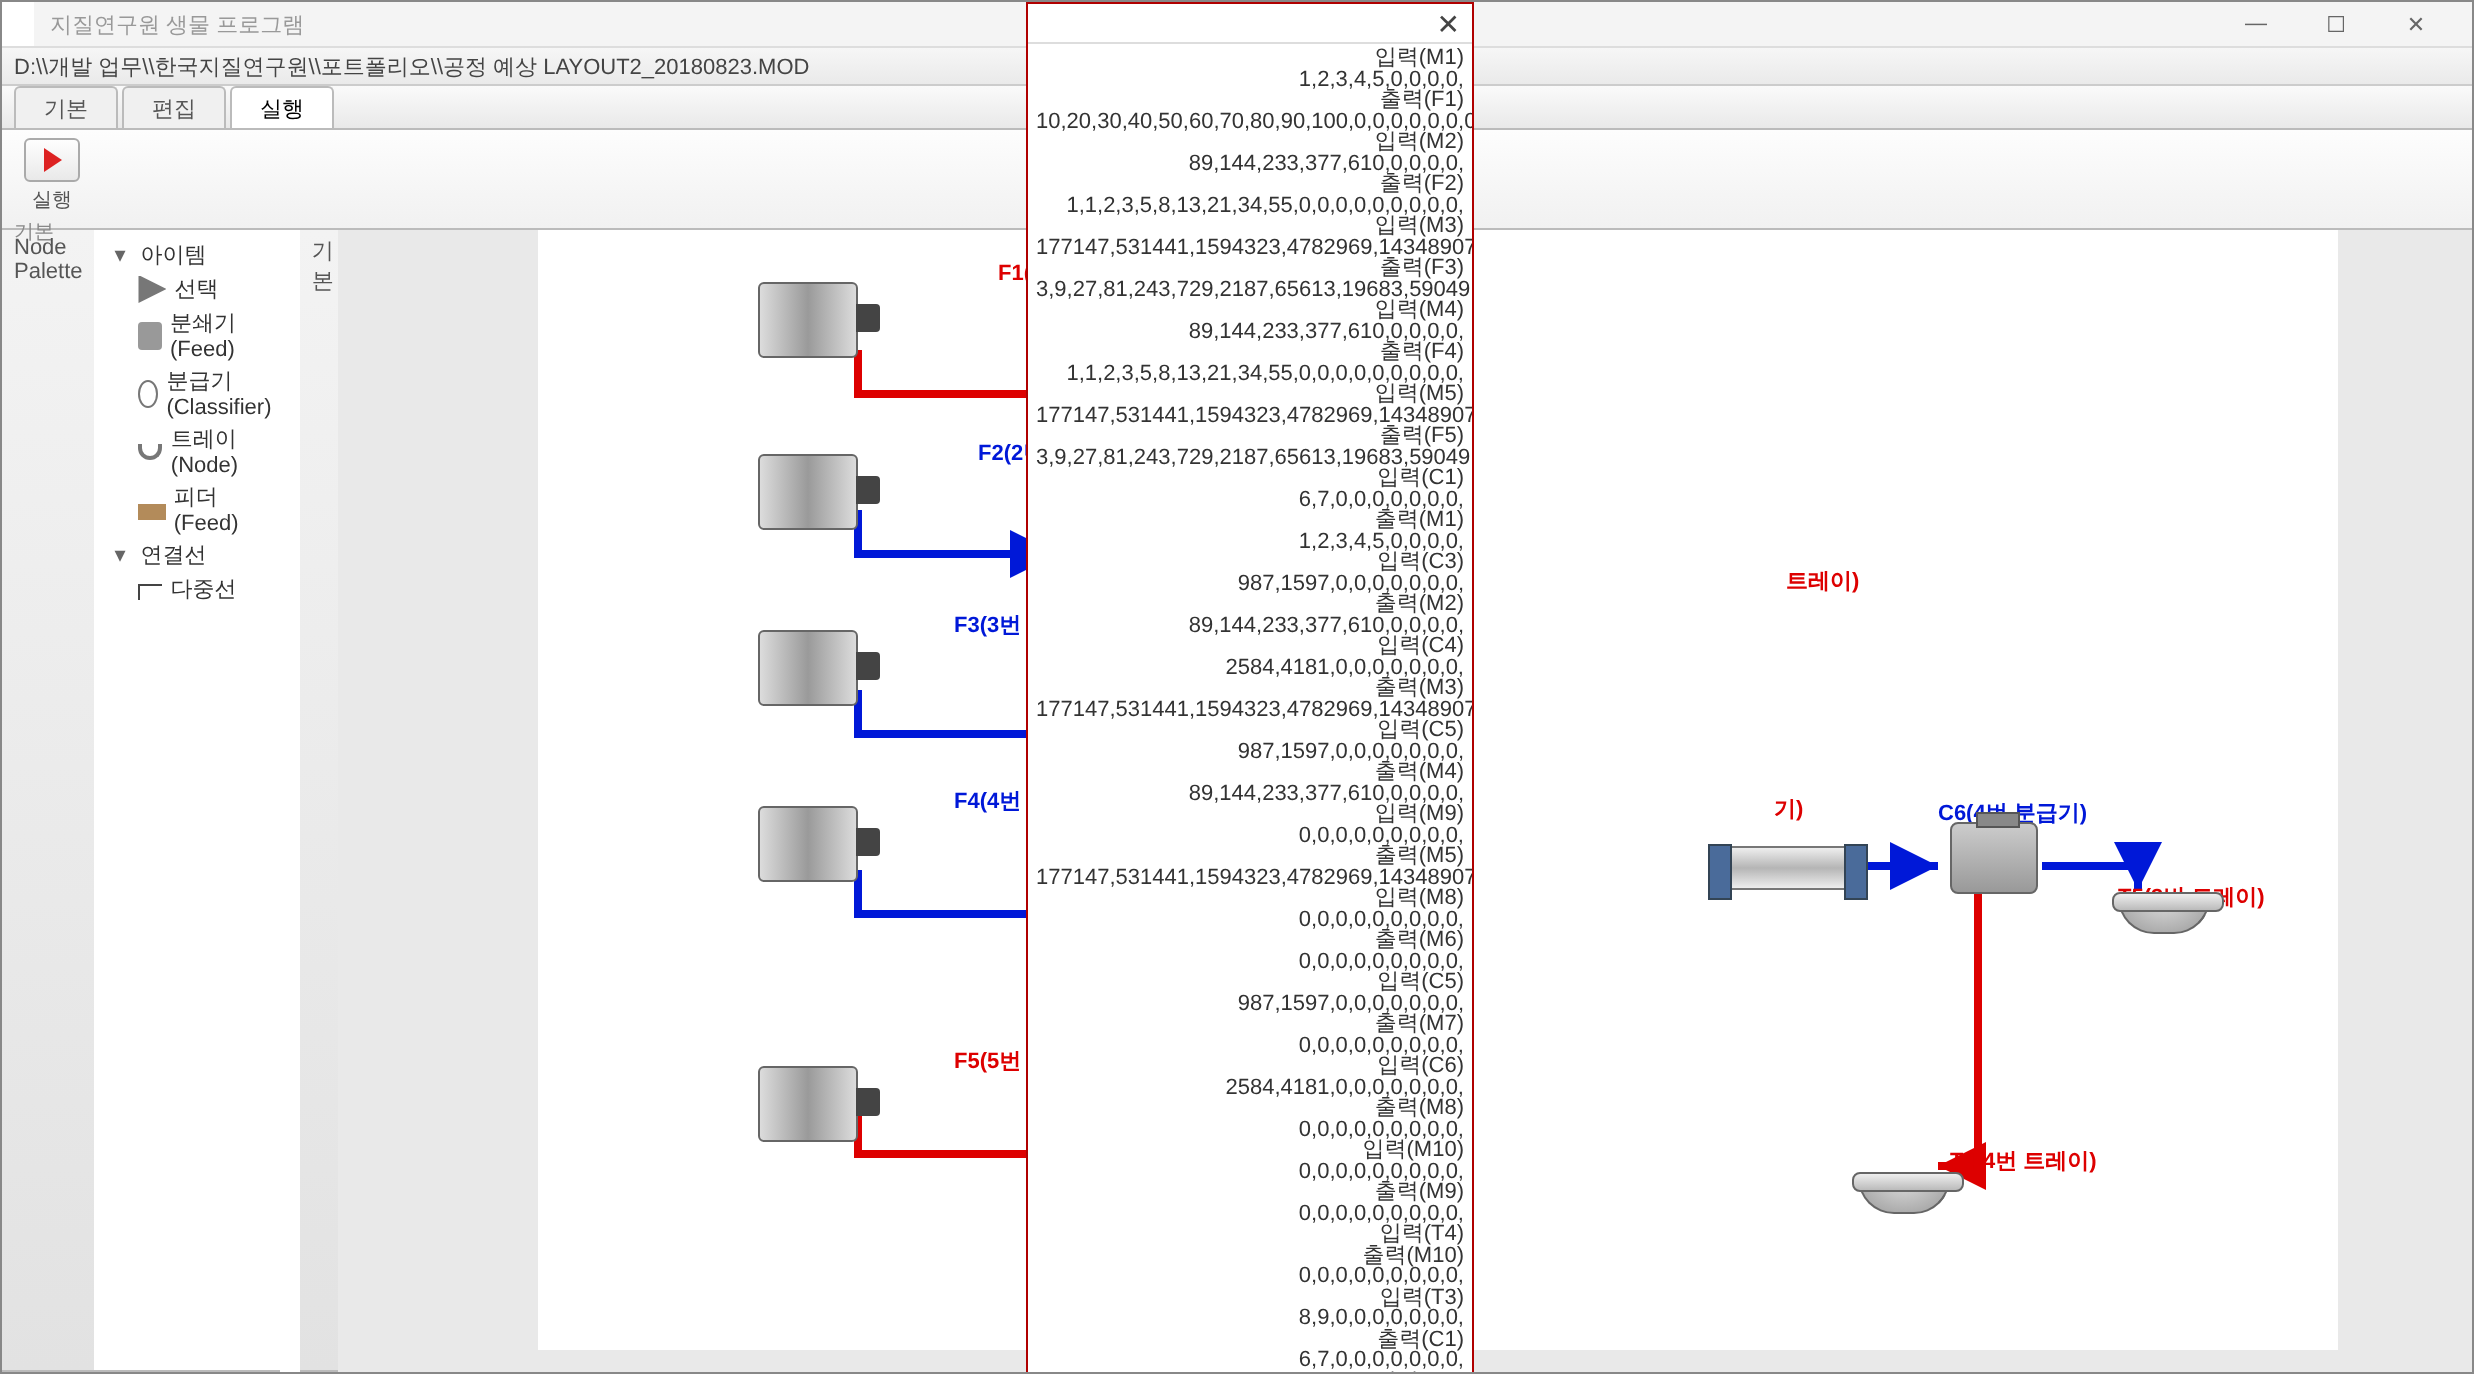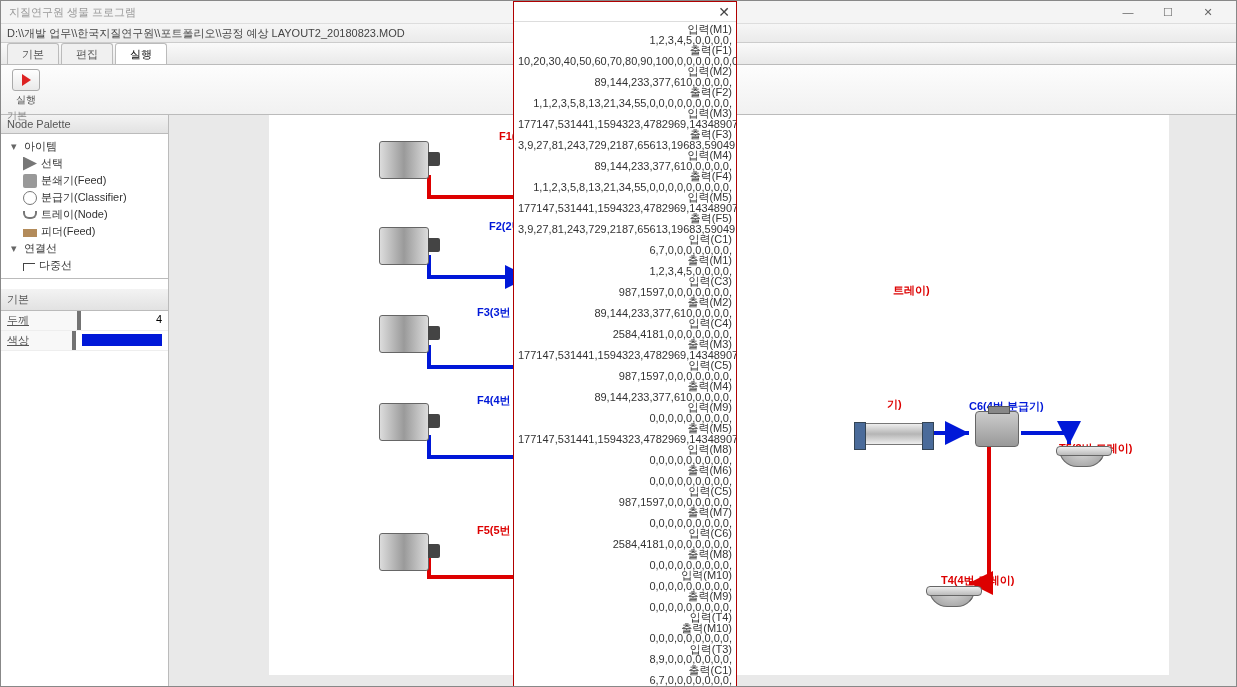--- a/index.html
+++ b/index.html
@@ -1,30 +1,30 @@
 <!DOCTYPE html>
 <html><head>
 <meta charset="utf-8">
 <style>
 * { box-sizing: border-box; margin: 0; padding: 0; font-family: "Malgun Gothic", sans-serif; font-size: 11px; }
 body { background: #fff; width: 1237px; height: 687px; overflow: hidden; border: 1px solid #888; position: relative; }
-.titlebar { height: 22px; display: flex; align-items: center; padding: 0 8px; color: #999; background: #f4f4f4; }
+.titlebar { height: 22px; display: flex; align-items: center; padding: 0 8px; color: #999; background: #f4f4f4; margin-left: 16px; }
 .titlebar .spacer { flex: 1; }
 .win-btn { width: 40px; text-align: center; color: #666; cursor: pointer; }
 .pathbar { height: 20px; background: linear-gradient(#f6f6f6,#eaeaea); border-top:1px solid #ddd; border-bottom:1px solid #ccc; padding:2px 6px; color:#444; }
 .tabbar { height: 22px; background: linear-gradient(#fafafa,#e9e9e9); border-bottom:1px solid #bbb; display:flex; padding-left:6px;}
 .tab { padding: 3px 14px 0; border:1px solid #bbb; border-bottom:none; margin-right:2px; background:#f0f0f0; border-radius:3px 3px 0 0; color:#555;}
 .tab.active { background:#fff; color:#000;}
 .ribbon { height: 50px; background: linear-gradient(#fdfdfd,#f1f1f1); border-bottom:1px solid #bbb; display:flex; align-items:flex-start; padding:4px 6px;}
 .runbox { width:38px; text-align:center; }
 .runbtn { width:28px; height:22px; background:linear-gradient(#fefefe,#e9e9e9); border:1px solid #aaa; border-radius:3px; display:flex; align-items:center; justify-content:center; margin:0 auto 2px;}
 .runbtn .tri { width:0;height:0;border-left:9px solid #d22;border-top:6px solid transparent;border-bottom:6px solid transparent;}
 .ribbon-sub { position:absolute; left:6px; top:108px; font-size:10px; color:#888; }
 .main { display:flex; height: calc(100% - 114px); }
-.sidebar { width: 168px; border-right:1px solid #bbb; display:flex; flex-direction:column; background:#fff;}
+.sidebar { width: 168px; border-right:1px solid #bbb; display:flex; flex-direction:row; background:#fff;}
 .panel-hd { background:linear-gradient(#f3f3f3,#e2e2e2); border-bottom:1px solid #bbb; padding:3px 6px; color:#555;}
 .tree { padding:4px 0 4px 6px; border-bottom:1px solid #bbb;}
 .tree-node { padding:1px 0 1px 4px; color:#333; display:flex; align-items:center; gap:4px;}
 .tree-node.lvl1 { padding-left: 16px;}
 .tree-node .exp { width:9px; display:inline-block; color:#666;}
 .ico { width:14px; height:14px; display:inline-block; }
 .ico-sel{ background:#777; clip-path: polygon(0 0,100% 50%,0 100%);}
 .ico-mill{ background:#999; border-radius:2px;}
 .ico-cls{ border:1px solid #777; border-radius:50%;}
 .ico-tray{ border-bottom:2px solid #777; border-left:2px solid #777; border-right:2px solid #777; height:8px; border-radius:0 0 6px 6px;}
@@ -194,21 +194,21 @@
       <div class="shape mill" style="left:284px;top:452px"></div>
 
       <div class="shape mill" style="left:590px;top:308px"></div>
       <div class="lbl red" style="left:618px;top:282px">기)</div>
       <div class="lbl blue" style="left:700px;top:284px">C6(4번 분급기)</div>
       <div class="shape cls" style="left:706px;top:296px"></div>
       <div class="lbl red" style="left:790px;top:326px">T5(3번 트레이)</div>
       <div class="shape tray" style="left:790px;top:334px"></div>
       <div class="lbl red" style="left:624px;top:168px">트레이)</div>
 
-      <div class="lbl red" style="left:672px;top:458px">T4(4번 트레이)</div>
+      <div class="lbl red" style="left:706px;top:458px">T4(4번 트레이)</div>
       <div class="shape tray" style="left:660px;top:474px"></div>
 
       <div style="position:absolute;left:278px;top:308px;width:6px;height:6px;background:#0c8;border:1px solid #055;border-radius:50%;"></div>
       <div style="position:absolute;left:278px;top:350px;width:6px;height:6px;background:#0c8;border:1px solid #055;border-radius:50%;"></div>
     </div>
   </div>
 </div>
 
 <div class="modal">
   <div class="modal-bar">

